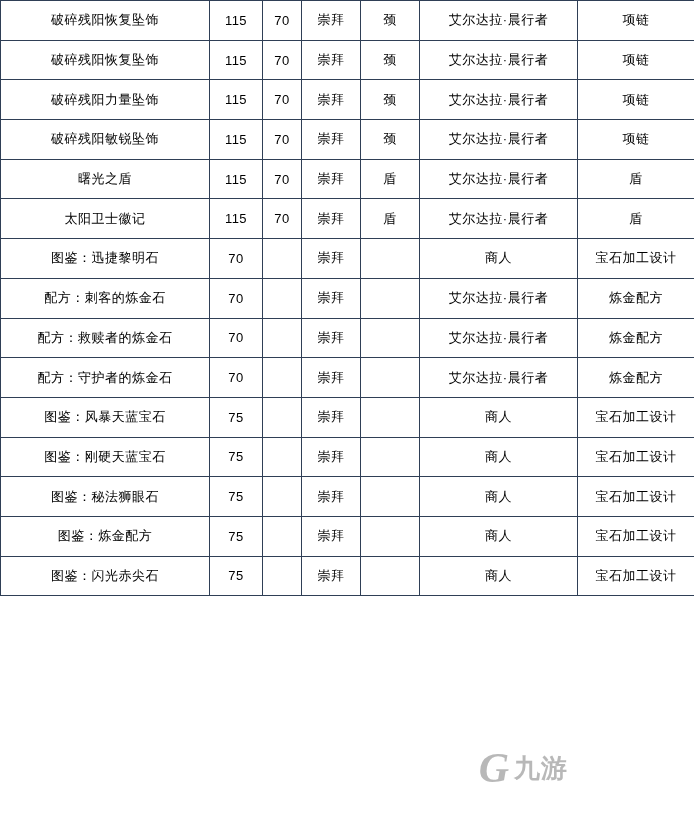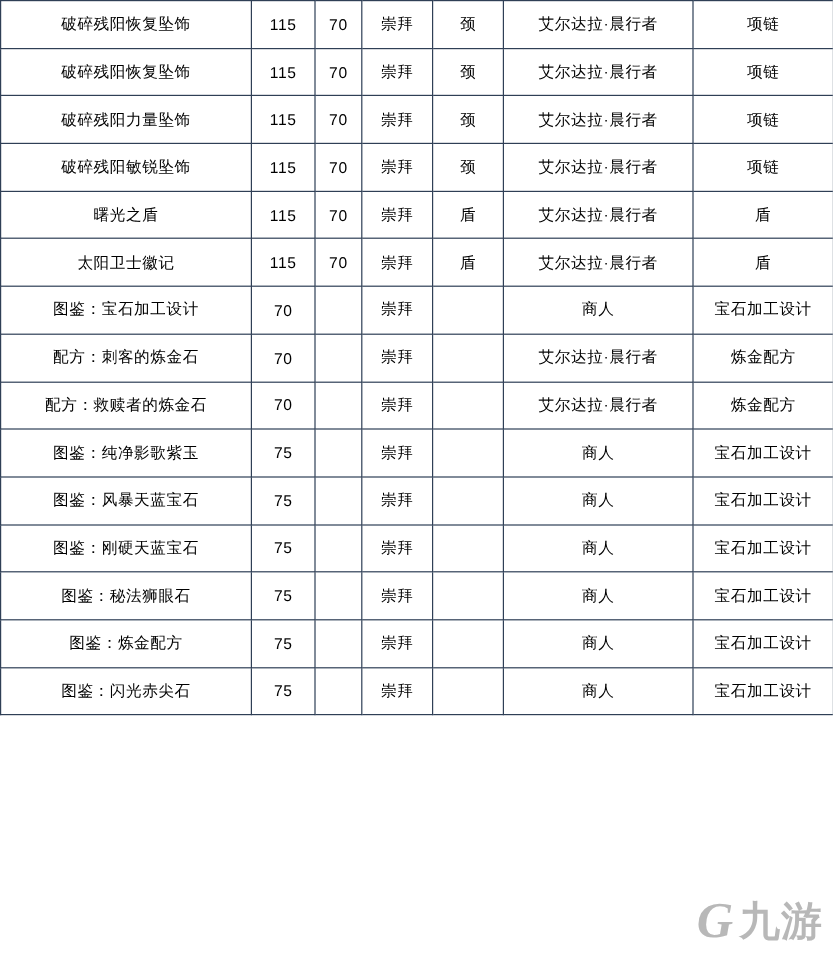--- a/index.html
+++ b/index.html
@@ -9,21 +9,21 @@
   }
   body {
     width: 694px;
     height: 814px;
     font-family: "Liberation Sans", sans-serif;
     position: relative;
     overflow: hidden;
   }
   #sheet {
     position: relative;
-    width: 694px;
+    width: 576px;
     height: 814px;
   }
   table.grid {
     border-collapse: collapse;
     width: 694px;
     table-layout: fixed;
   }
   table.grid td {
     border: 1px solid #2f3f56;
     text-align: center;
@@ -70,21 +70,21 @@
   }
   #watermark .wm-g {
     font-family: "Liberation Serif", serif;
     font-size: 42px;
     font-weight: bold;
     color: #8e8e8e;
     line-height: 1;
     font-style: italic;
   }
   #watermark .wm-text {
-    font-size: 34px;
+    font-size: 26px;
     font-weight: bold;
     color: #8e8e8e;
     line-height: 1;
     letter-spacing: 1px;
     text-align: center;
   }
 </style>
 </head>
 <body>
 
@@ -148,21 +148,21 @@
         <tr>
           <td class="name">太阳卫士徽记</td>
           <td class="small">115</td>
           <td class="small">70</td>
           <td class="small">崇拜</td>
           <td class="small">盾</td>
           <td class="small">艾尔达拉·晨行者</td>
           <td class="small">盾</td>
         </tr>
         <tr>
-          <td class="name">图鉴：宝石加工设计</td>
+          <td class="name">图鉴：迅捷黎明石</td>
           <td class="small">70</td>
           <td class="small"></td>
           <td class="small">崇拜</td>
           <td class="small"></td>
           <td class="small">商人</td>
           <td class="small">宝石加工设计</td>
         </tr>
         <tr>
           <td class="name">配方：刺客的炼金石</td>
           <td class="small">70</td>
@@ -175,27 +175,27 @@
         <tr>
           <td class="name">配方：救赎者的炼金石</td>
           <td class="small">70</td>
           <td class="small"></td>
           <td class="small">崇拜</td>
           <td class="small"></td>
           <td class="small">艾尔达拉·晨行者</td>
           <td class="small">炼金配方</td>
         </tr>
         <tr>
-          <td class="name">图鉴：纯净影歌紫玉</td>
-          <td class="small">75</td>
-          <td class="small"></td>
-          <td class="small">崇拜</td>
-          <td class="small"></td>
-          <td class="small">商人</td>
-          <td class="small">宝石加工设计</td>
+          <td class="name">配方：守护者的炼金石</td>
+          <td class="small">70</td>
+          <td class="small"></td>
+          <td class="small">崇拜</td>
+          <td class="small"></td>
+          <td class="small">艾尔达拉·晨行者</td>
+          <td class="small">炼金配方</td>
         </tr>
         <tr>
           <td class="name">图鉴：风暴天蓝宝石</td>
           <td class="small">75</td>
           <td class="small"></td>
           <td class="small">崇拜</td>
           <td class="small"></td>
           <td class="small">商人</td>
           <td class="small">宝石加工设计</td>
         </tr>

